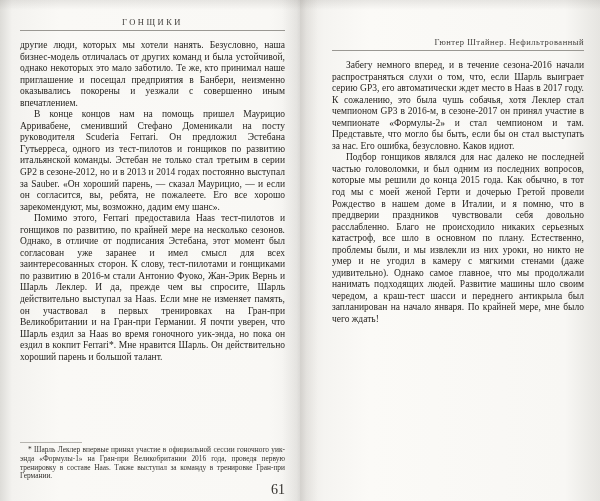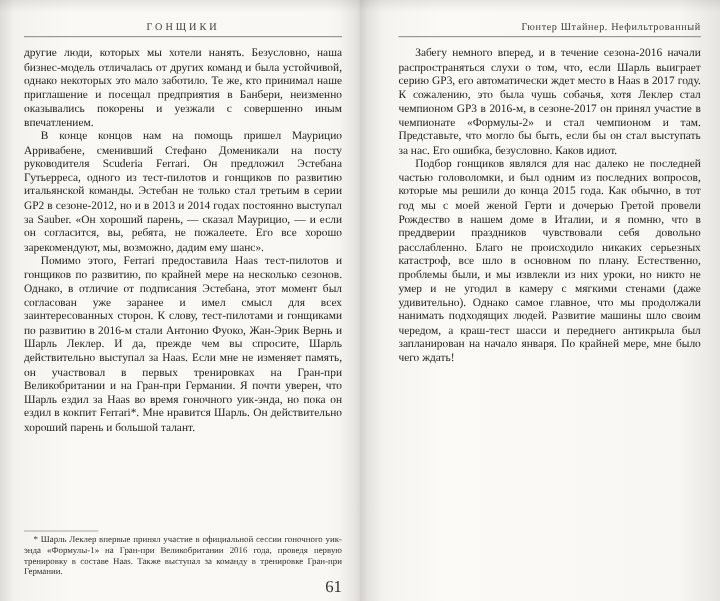--- a/index.html
+++ b/index.html
@@ -54,21 +54,21 @@
     background: linear-gradient(to bottom, rgba(60,55,50,0.10), rgba(60,55,50,0));
   }
   .running-head {
     font-size: 8.5px;
     color: #3e3c39;
     letter-spacing: 0.5px;
     line-height: 12px;
     margin-bottom: 2px;
   }
   .running-head.center { text-align: center; letter-spacing: 2.5px; }
-  .running-head.right  { text-align: right; }
+  .running-head.right  { text-align: right; margin-top: 20px; }
   .head-rule {
     border: none;
     border-top: 1px solid #9a9893;
     margin: 0 0 9px 0;
   }
   .body-text {
     flex: 1 1 auto;
     font-size: 9.5px;
     line-height: 11.55px;
     color: #262420;

